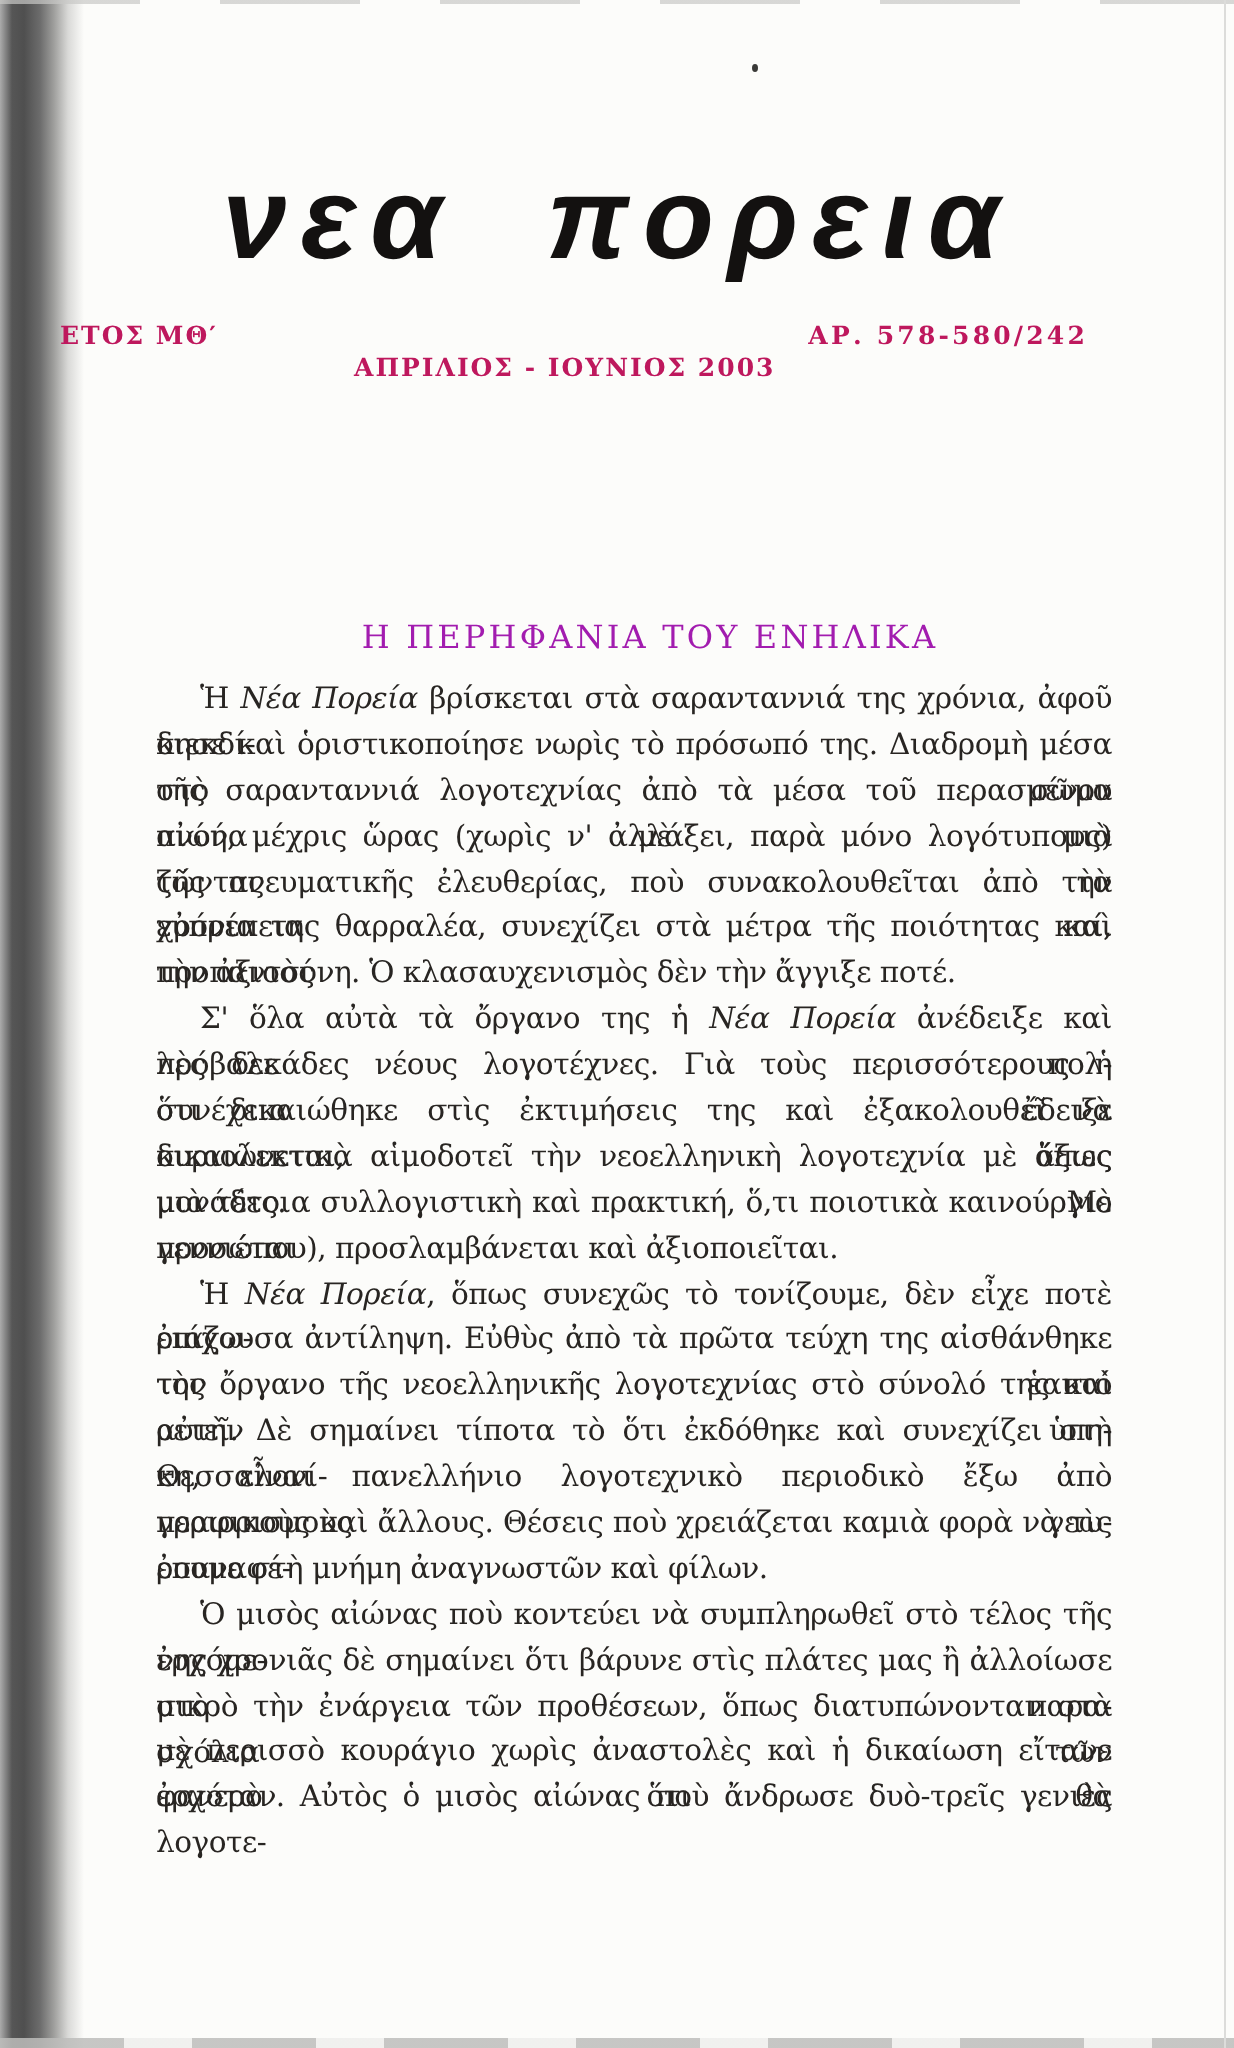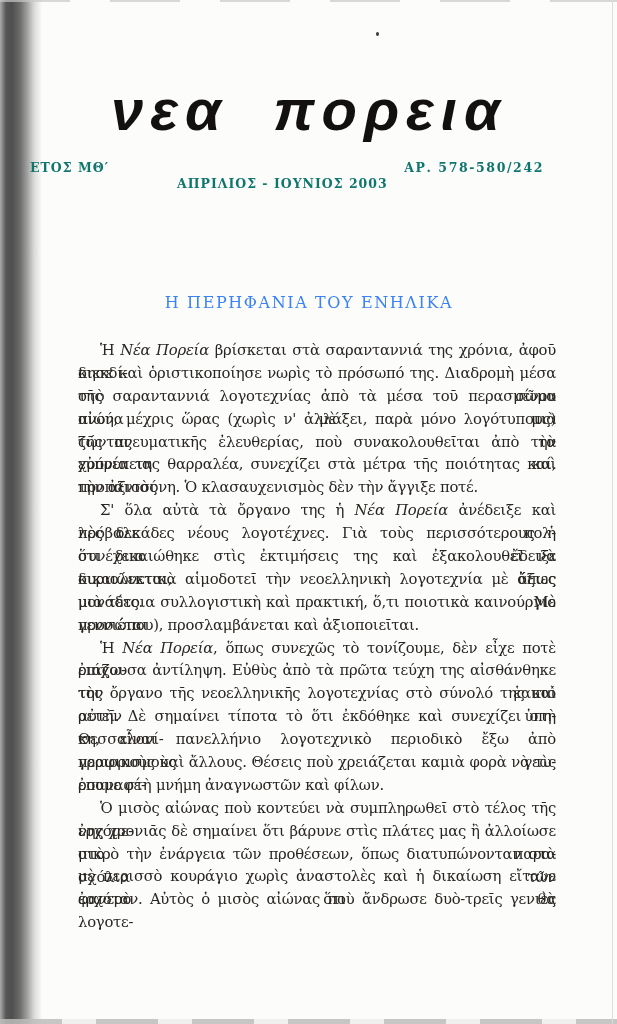--- a/index.html
+++ b/index.html
@@ -48,32 +48,32 @@
     font-family: Liberation Sans, sans-serif;
     font-style: italic; font-weight: 700;
     font-size: 58px; line-height: 68px;
     letter-spacing: 7px; word-spacing: 22px;
     color: #131110;
   }
   
   .issue-row {
     position: absolute; left: 0; top: 160px; width: 100%; height: 20px;
     font-weight: 700; font-size: 12.5px; letter-spacing: 1px;
-    color: #0f766e;
+    color: #be185d;
     text-decoration: underline;
   }
   .issue-era    { position: absolute; left: 30px;  top: 0; }
   .issue-period { position: absolute; left: 177px; top: 16px; text-align: right; }
   .issue-number { position: absolute; right: 73px; top: 0; letter-spacing: 1.6px; }
   
   .article-title {
     position: absolute; left: 62px; top: 293px; width: 494px;
-    margin: 0; text-align: center;
+    margin: 16px; text-align: center;
     font-weight: 400; font-size: 16px; letter-spacing: 1.6px;
-    color: #3b82f6;
+    color: #a21caf;
   }
   .article-body {
     position: absolute; left: 62px; top: 339px; width: 494px;
     font-size: 14.8px; line-height: 22.9px;
     letter-spacing: -0.25px;
     color: #282522;
   }
   .line {
     text-align: justify;
     text-align-last: justify;

